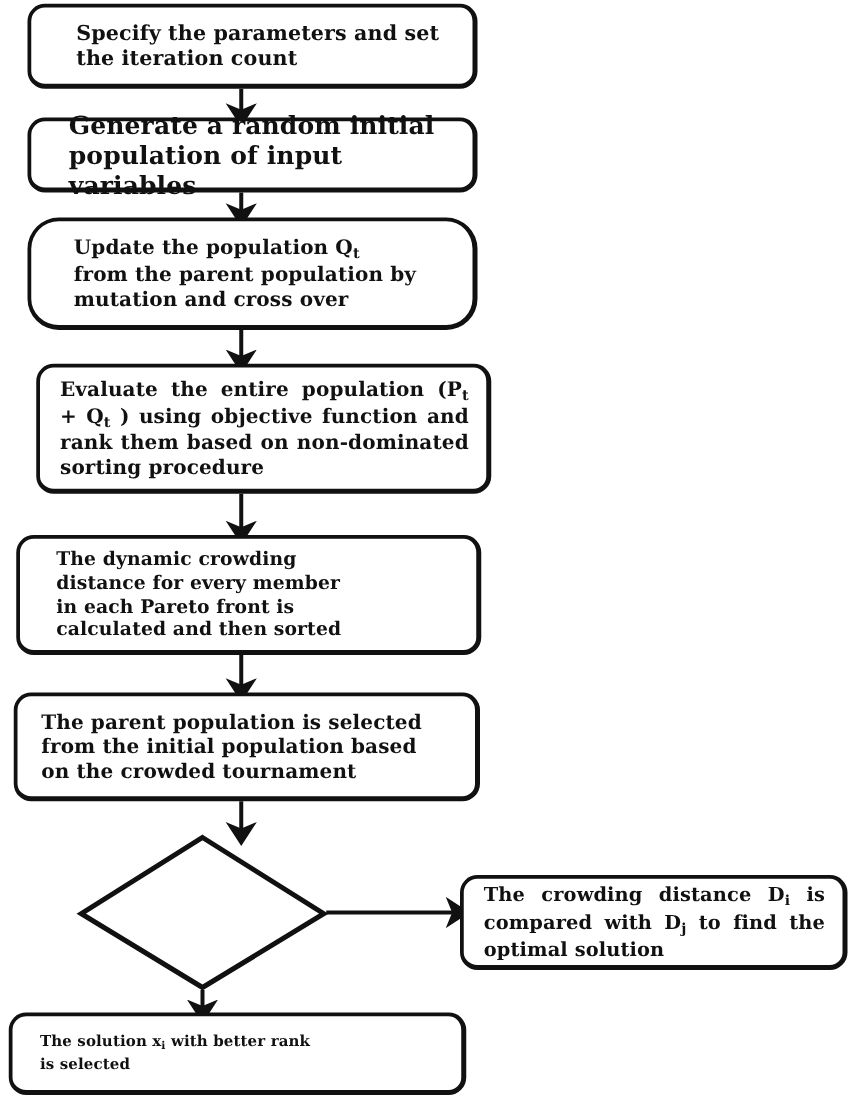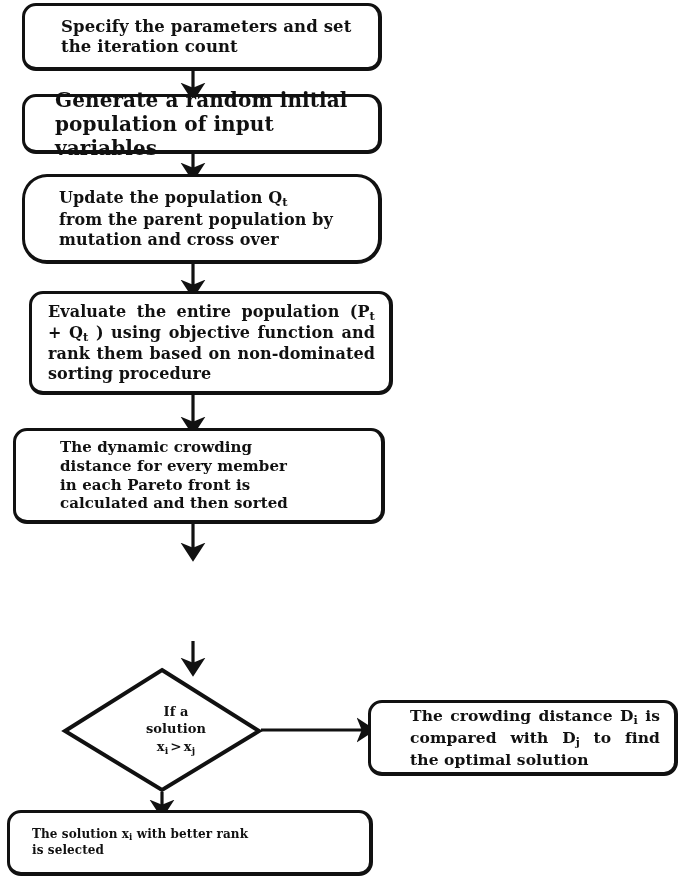--- a/index.html
+++ b/index.html
@@ -21,31 +21,31 @@
   #n2 .txt{padding:0 14px 0 30px;font-size:20px;}
 
   #n3{left:22px;top:174px;width:360px;height:90px;border-radius:25px;}
   #n3 .txt{padding:0 14px 0 34px;font-size:16px;}
 
   #n4{left:19px;top:291px;width:364px;height:104px;margin-left:10px;}
   #n4 .txt{padding:0 14px 0 16px;font-size:16px;text-align:justify;
            text-align-last:left;line-height:1.22;}
 
   #n5{left:13px;top:428px;width:372px;height:96px;}
-  #n5 .txt{padding:0 14px 0 44px;font-size:15px;line-height:1.26;}
+  #n5 .txt{padding:0 14px 0 29px;font-size:15px;line-height:1.26;}
 
   #n6{left:11px;top:554px;width:373px;height:87px;}
   #n6 .txt{padding:0 12px 0 19px;font-size:16px;line-height:1.22;}
 
   #n7{left:7px;top:810px;width:366px;height:66px;}
   #n7 .txt{padding:0 12px 0 22px;font-size:12px;line-height:1.25;}
 
   #nRight{left:368px;top:700px;width:310px;height:76px;}
   #nRight .txt{padding:0 14px 0 16px;font-size:15.5px;text-align:justify;
-               text-align-last:left;line-height:1.26;margin-left:23px;}
+               text-align-last:left;line-height:1.26;}
 
   
   #decision{position:absolute;left:63px;top:668px;width:198px;height:124px;}
   #decision .dlabel{position:absolute;left:0;top:0;width:198px;height:124px;
         display:flex;align-items:center;justify-content:center;text-align:center;
         font-size:13px;font-weight:700;line-height:1.30;letter-spacing:0.1px;
         padding-left:28px;box-sizing:border-box;}
   .sub{font-size:0.72em;vertical-align:-0.28em;}
   .gt{font-size:1.05em;padding:0 2px;}
 </style>
@@ -93,30 +93,26 @@
     <span class="txt" style="white-space:normal;"><span>Evaluate the entire population (P</span><span class="sub">t</span> <span>+ Q</span><span class="sub">t</span><span> ) using objective function and rank them based on non-dominated sorting procedure</span></span>
   </div>
 
   <div class="node" id="n5">
     <span class="txt">The dynamic crowding
 distance for every member
 in each Pareto front is
 calculated and then sorted</span>
   </div>
 
+  <div class="node" id="n6">
+    <span class="txt">The parent population is selected
+from the initial population based
+on the crowded tournament</span>
+  </div>
 
-  <div id="decision">
-    <div class="dlabel">
-      <div>
-        <span>If a</span><br>
-        <span>solution</span><br>
-        <span>x</span><span class="sub">i</span><span class="gt">&gt;</span><span>x</span><span class="sub">j</span>
-      </div>
-    </div>
-  </div>
 
   <div class="node" id="nRight">
     <span class="txt" style="white-space:normal;"><span>The crowding distance D</span><span class="sub">i</span> <span>is compared with D</span><span class="sub">j</span><span> to find the optimal solution</span></span>
   </div>
 
   <div class="node" id="n7">
     <span class="txt"><span>The solution x</span><span class="sub">i</span><span> with better rank</span>
 <span>is selected</span></span>
   </div>
 

